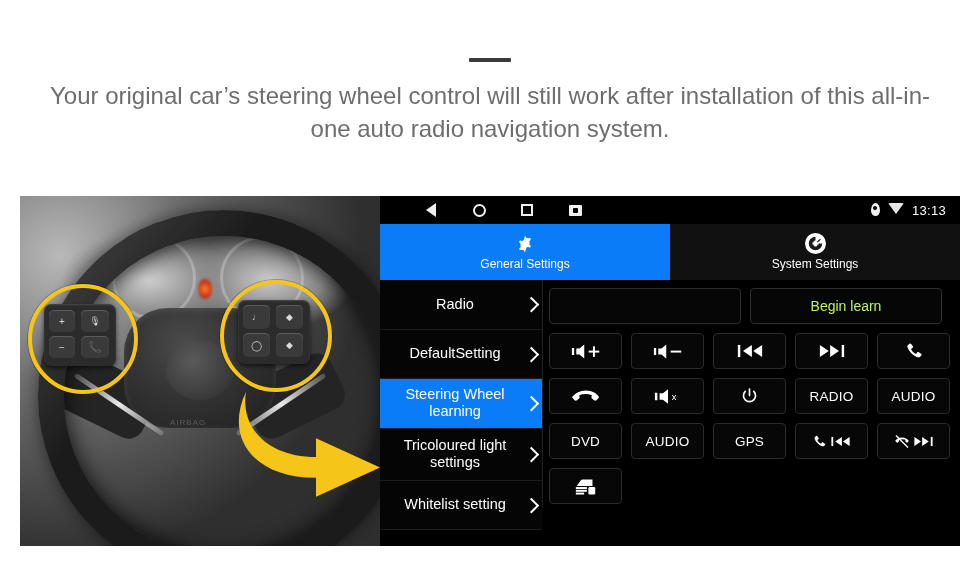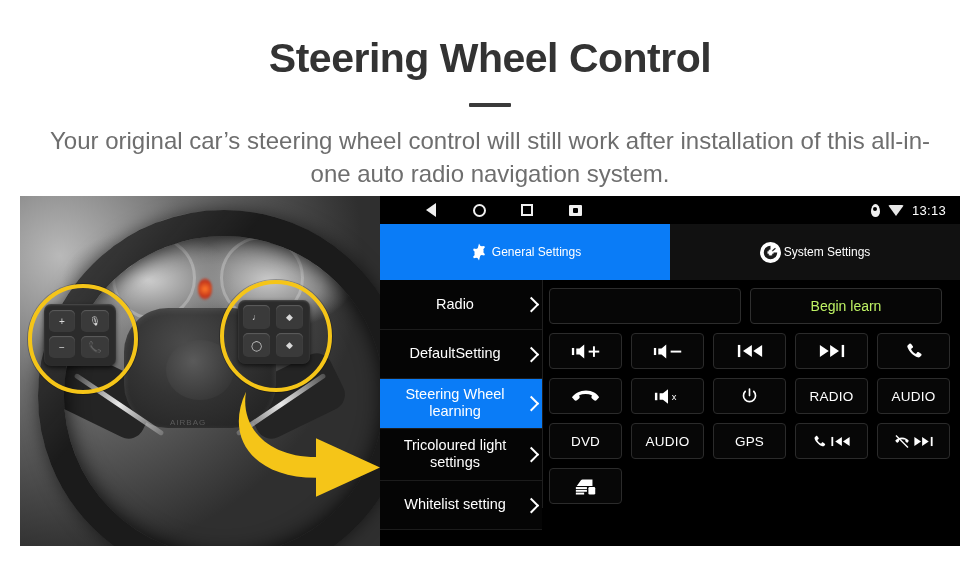--- a/index.html
+++ b/index.html
@@ -110,29 +110,29 @@
     height:28px;background:#000;display:flex;align-items:center;
     color:#f2f2f2;font-size:12.5px;position:relative;
   }
   .nav-keys{display:flex;align-items:center;gap:34px;margin-left:44px;}
   .nav-key{width:14px;height:14px;display:flex;align-items:center;justify-content:center;}
   .tri{width:0;height:0;border-top:7px solid transparent;border-bottom:7px solid transparent;border-right:10px solid #f0f0f0;}
   .circ{width:13px;height:13px;border:2px solid #f0f0f0;border-radius:50%;box-sizing:border-box;}
   .sq{width:12px;height:12px;border:2px solid #f0f0f0;box-sizing:border-box;}
   .shot{width:13px;height:11px;background:#f0f0f0;border-radius:1px;position:relative;}
   .shot::after{content:"";position:absolute;left:4px;top:3px;width:5px;height:5px;background:#000;border-radius:1px;}
-  .status-right{position:absolute;right:14px;display:flex;align-items:center;gap:8px;}
+  .status-right{position:absolute;right:14px;display:flex;align-items:flex-start;gap:8px;}
   .pin{width:9px;height:13px;background:#f0f0f0;border-radius:50% 50% 50% 50%/60% 60% 40% 40%;position:relative;}
   .pin::after{content:"";position:absolute;left:2.5px;top:3px;width:4px;height:4px;background:#000;border-radius:50%;}
   .wifi{width:0;height:0;border-left:8px solid transparent;border-right:8px solid transparent;border-top:11px solid #e8e8e8;border-radius:2px;}
   .clock{font-size:13px;color:#fff;letter-spacing:.3px;}
 
   .tabs{display:flex;height:56px;}
   .tab{
-    flex:1;display:flex;align-items:center;justify-content:center;
+    flex:1;display:flex;flex-direction:column;align-items:center;justify-content:center;
     color:#fff;gap:3px;background:#111;
   }
   .tab.active{background:#0a7cf7;}
   .tab-label{font-size:12px;color:#ffffff;}
   .gear{width:20px;height:20px;position:relative;}
   .gear svg{display:block;}
   .logo-badge{width:21px;height:21px;border-radius:50%;background:#fff;display:flex;align-items:center;justify-content:center;}
 
   .body{display:flex;height:228px;}
   .menu{width:190px;background:#000;border-right:1px solid #1f1f1f;}
@@ -164,21 +164,20 @@
     color:#fff;display:flex;align-items:center;justify-content:center;
     font-size:13.5px;gap:2px;letter-spacing:.2px;
   }
   .gbtn svg{display:block;}
   .gbtn .pair{display:flex;align-items:center;gap:3px;}
 </style>
 </head>
 <body>
 
 <div class="page-header">
-  <h1 class="page-title">Steering Wheel Control</h1>
   <div class="title-divider"></div>
   <p class="page-subtitle">Your original car’s steering wheel control will still work after installation of this all-in-one auto radio navigation system.</p>
 </div>
 
 <div class="stage">
 
   <div class="photo">
     <div class="photo-bg"></div>
     <div class="gauge g1"></div>
     <div class="gauge g2"></div>

